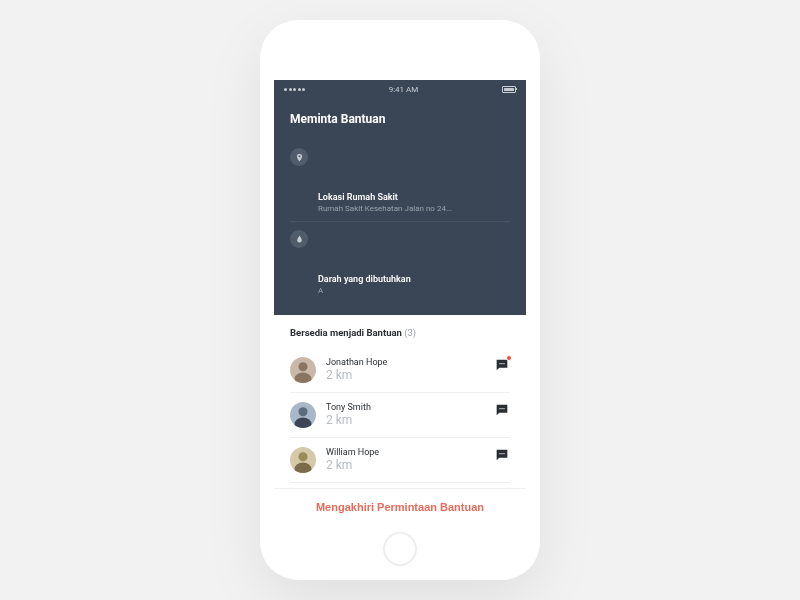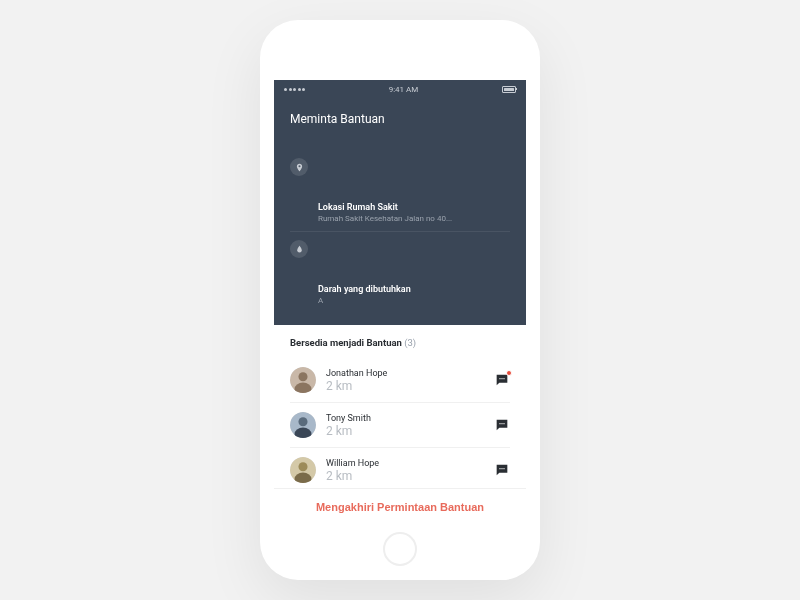--- a/index.html
+++ b/index.html
@@ -54,38 +54,38 @@
 .dots span { width: 3px; height: 3px; background: #c7ccd3; border-radius: 50%; }
 .battery { width: 14px; height: 7px; border: 1px solid #c7ccd3; border-radius: 1px; position: relative; }
 .battery::after { content: ""; position: absolute; right: -2px; top: 1.5px; width: 1.5px; height: 2px; background: #c7ccd3; }
 .battery::before { content: ""; position: absolute; inset: 1px; background: #c7ccd3; border-radius: 0.5px; }
 
 .header {
   background: #3a4656;
   color: #fff;
   padding: 14px 16px 12px;
 }
-.header h1 { font-size: 12px; font-weight: 400; margin-bottom: 24px; }
+.header h1 { font-size: 12px; font-weight: 700; margin-bottom: 14px; }
 .info-row { display: flex; gap: 10px; padding: 8px 0; }
 .info-row + .info-row { border-top: 1px solid rgba(255,255,255,0.08); }
 .icon-circle {
   width: 18px; height: 18px; border-radius: 50%;
   background: rgba(255,255,255,0.12);
   display: flex; align-items: center; justify-content: center;
   flex-shrink: 0;
 }
 .icon-circle svg { width: 9px; height: 9px; }
 .info-text .label { font-size: 9px; font-weight: 600; color: #fff; margin-bottom: 2px; margin-top: 44px; }
 .info-text .value { font-size: 8px; color: #9aa2ad; }
 
 .list-section { flex: 1; background: #fff; padding: 12px 16px 0; overflow: hidden; }
 .list-header { font-size: 9.5px; font-weight: 700; color: #2a2e33; margin-bottom: 10px; }
 .list-header .count { color: #9aa2ad; font-weight: 400; }
 .donor-row {
-  display: flex; align-items: center; gap: 10px;
+  display: flex; align-items: flex-start; gap: 10px;
   padding: 9px 0;
   border-bottom: 1px solid #f0f0f0;
 }
 .avatar {
   width: 26px; height: 26px; border-radius: 50%;
   background: #ddd; flex-shrink: 0;
   display: flex; align-items: center; justify-content: center;
   overflow: hidden;
 }
 .avatar svg { width: 100%; height: 100%; }
@@ -136,21 +136,21 @@
       <h1>Meminta Bantuan</h1>
 
       <div class="info-row">
         <div class="icon-circle">
           <svg viewBox="0 0 24 24" fill="#c7ccd3">
               <path d="M12 2C8 2 5 5 5 9c0 5 7 13 7 13s7-8 7-13c0-4-3-7-7-7zm0 9.5A2.5 2.5 0 1112 6a2.5 2.5 0 010 5.5z"></path>
             </svg>
         </div>
         <div class="info-text">
           <div class="label">Lokasi Rumah Sakit</div>
-          <div class="value">Rumah Sakit Kesehatan Jalan no 40...</div>
+          <div class="value">Rumah Sakit Kesehatan Jalan no 24...</div>
         </div>
       </div>
 
       <div class="info-row">
         <div class="icon-circle">
           <svg viewBox="0 0 24 24" fill="#c7ccd3">
               <path d="M12 2s-6 7-6 12a6 6 0 0012 0c0-5-6-12-6-12z"></path>
             </svg>
         </div>
         <div class="info-text">

